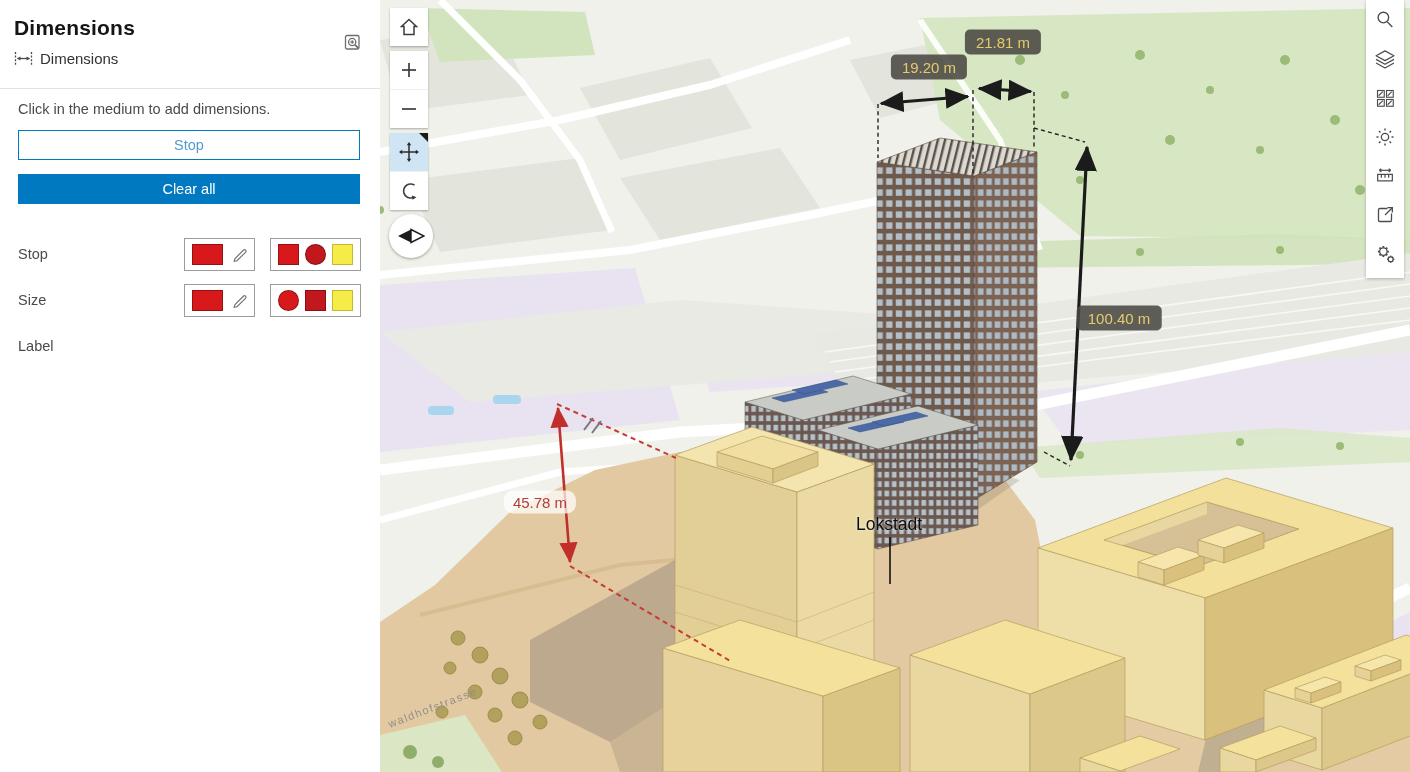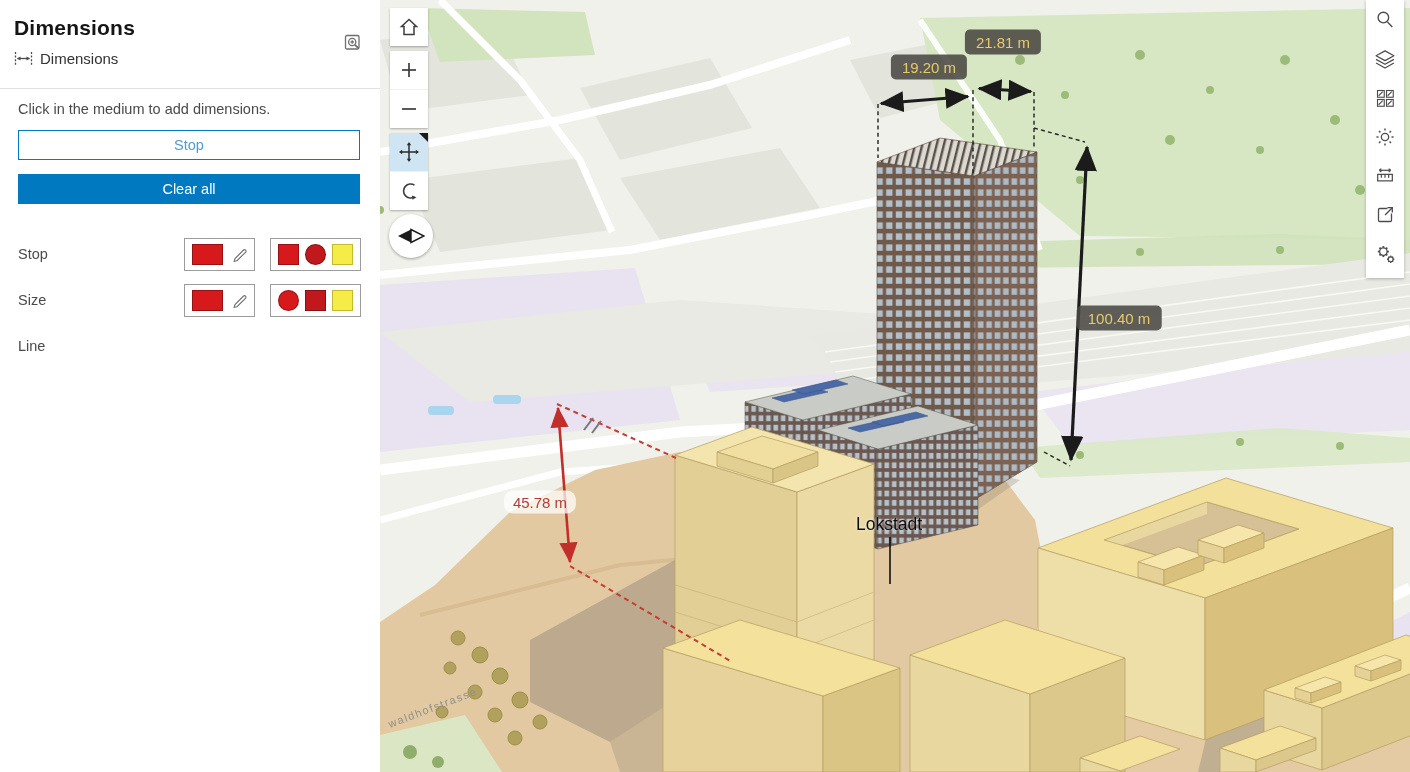--- a/index.html
+++ b/index.html
@@ -93,21 +93,21 @@
       <svg width="16" height="16" viewBox="0 0 16 16">
         <path d="M2.2,14.2 L3,11.6 L11.6,3 a1.5,1.5 0 0 1 2.1,2.1 L5,13.7 Z" fill="#fff" stroke="#6e6e6e" stroke-width="1.1"></path>
       </svg>
     </div>
     <div class="swbox box2" style="top:284px;">
       <span class="sw ci" style="background:#d7191c;"></span>
       <span class="sw sq" style="background:#c0181c;"></span>
       <span class="sw sq" style="background:#f5ec48;border-color:#c3ba33;"></span>
     </div>
 
-    <div class="rowlab" style="top:338px;">Line</div>
+    <div class="rowlab" style="top:338px;">Label</div>
   </div>
 
   <div class="scene">
     <svg class="map" width="1030" height="772" viewBox="0 0 1030 772">
       <defs>
         <marker id="ab" markerWidth="9" markerHeight="8" refX="7.5" refY="3.5" orient="auto-start-reverse">
             <path d="M0,0 L8,3.5 L0,7 Z" fill="#1b1b1b"></path>
           </marker>
         <marker id="ar" markerWidth="9" markerHeight="8" refX="7.5" refY="3.5" orient="auto-start-reverse">
             <path d="M0,0 L8,3.5 L0,7 Z" fill="#c22f2a"></path>

